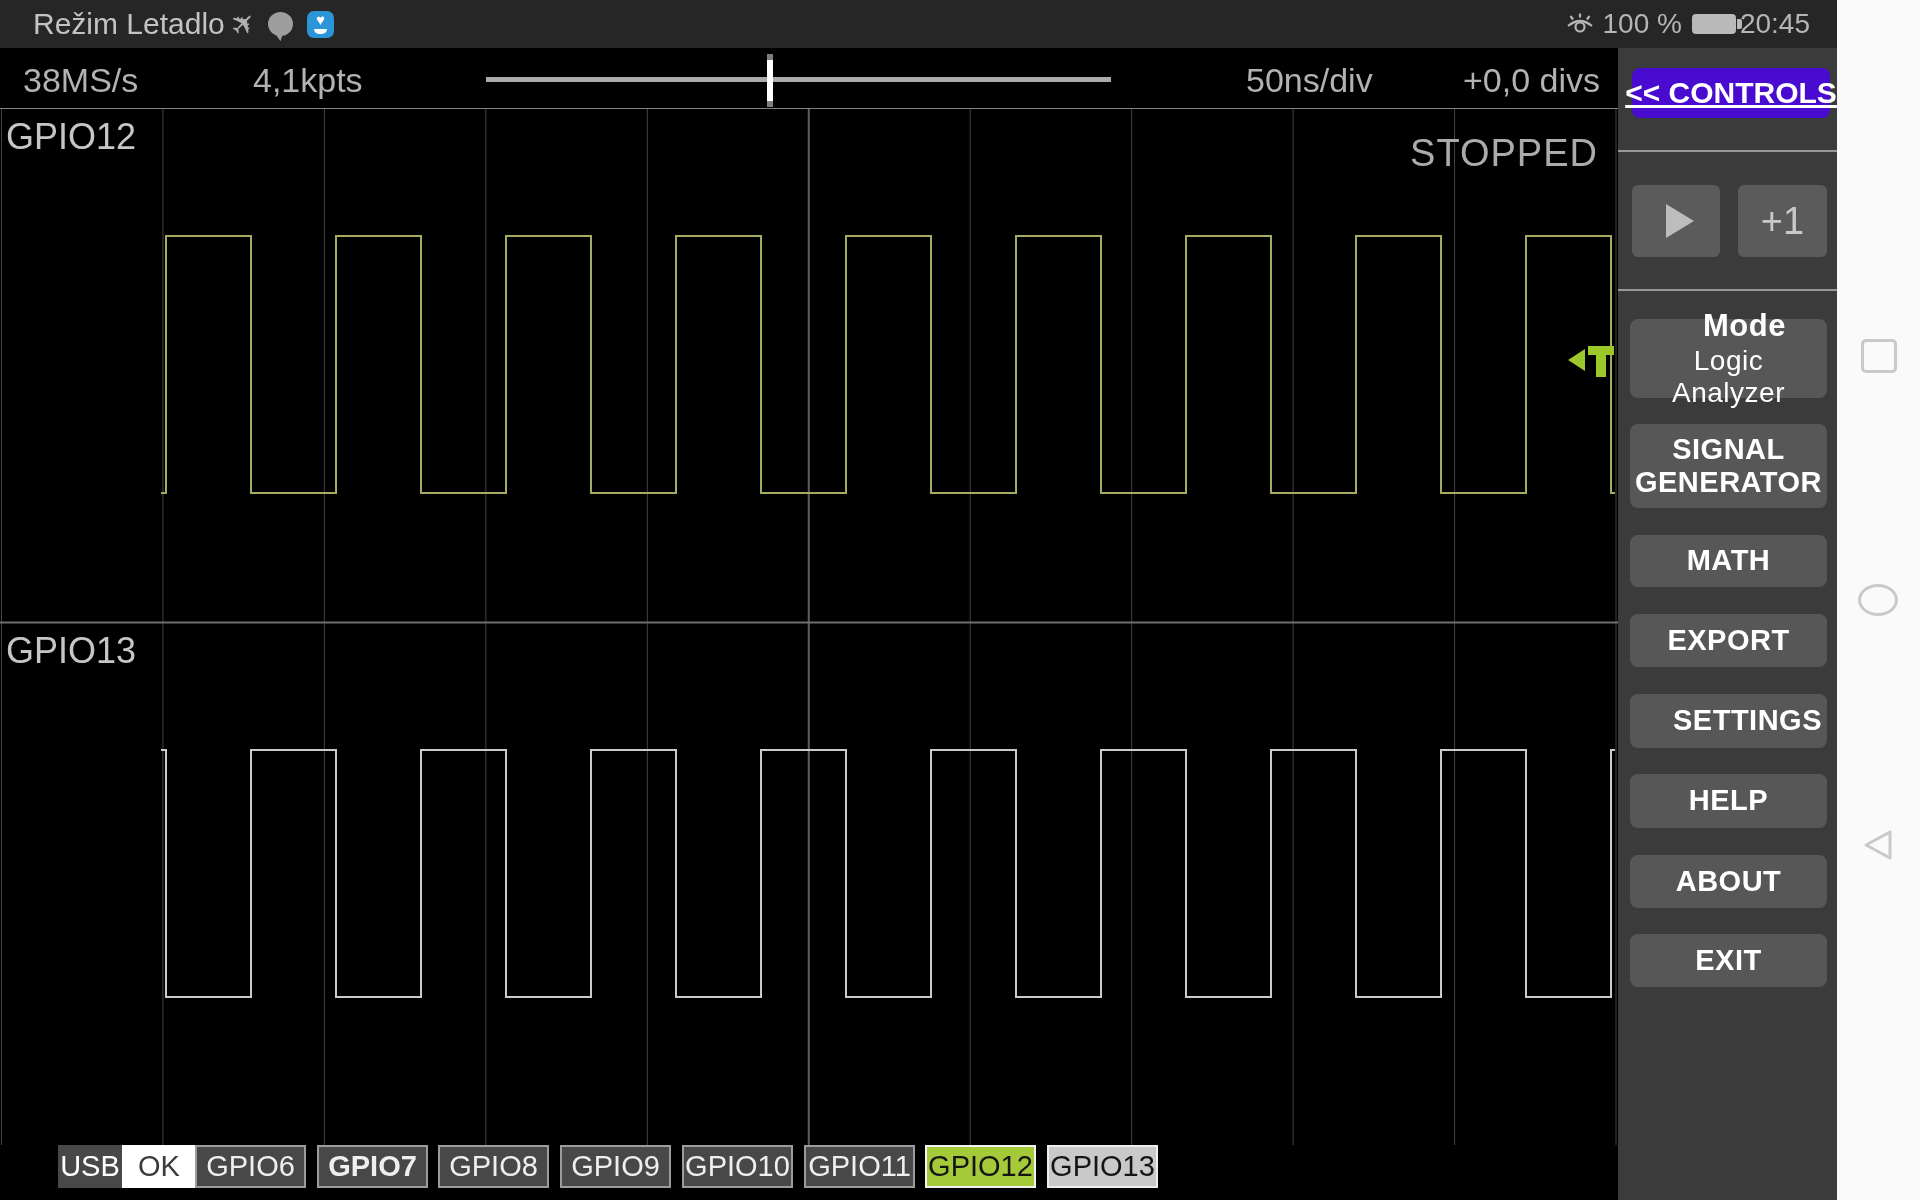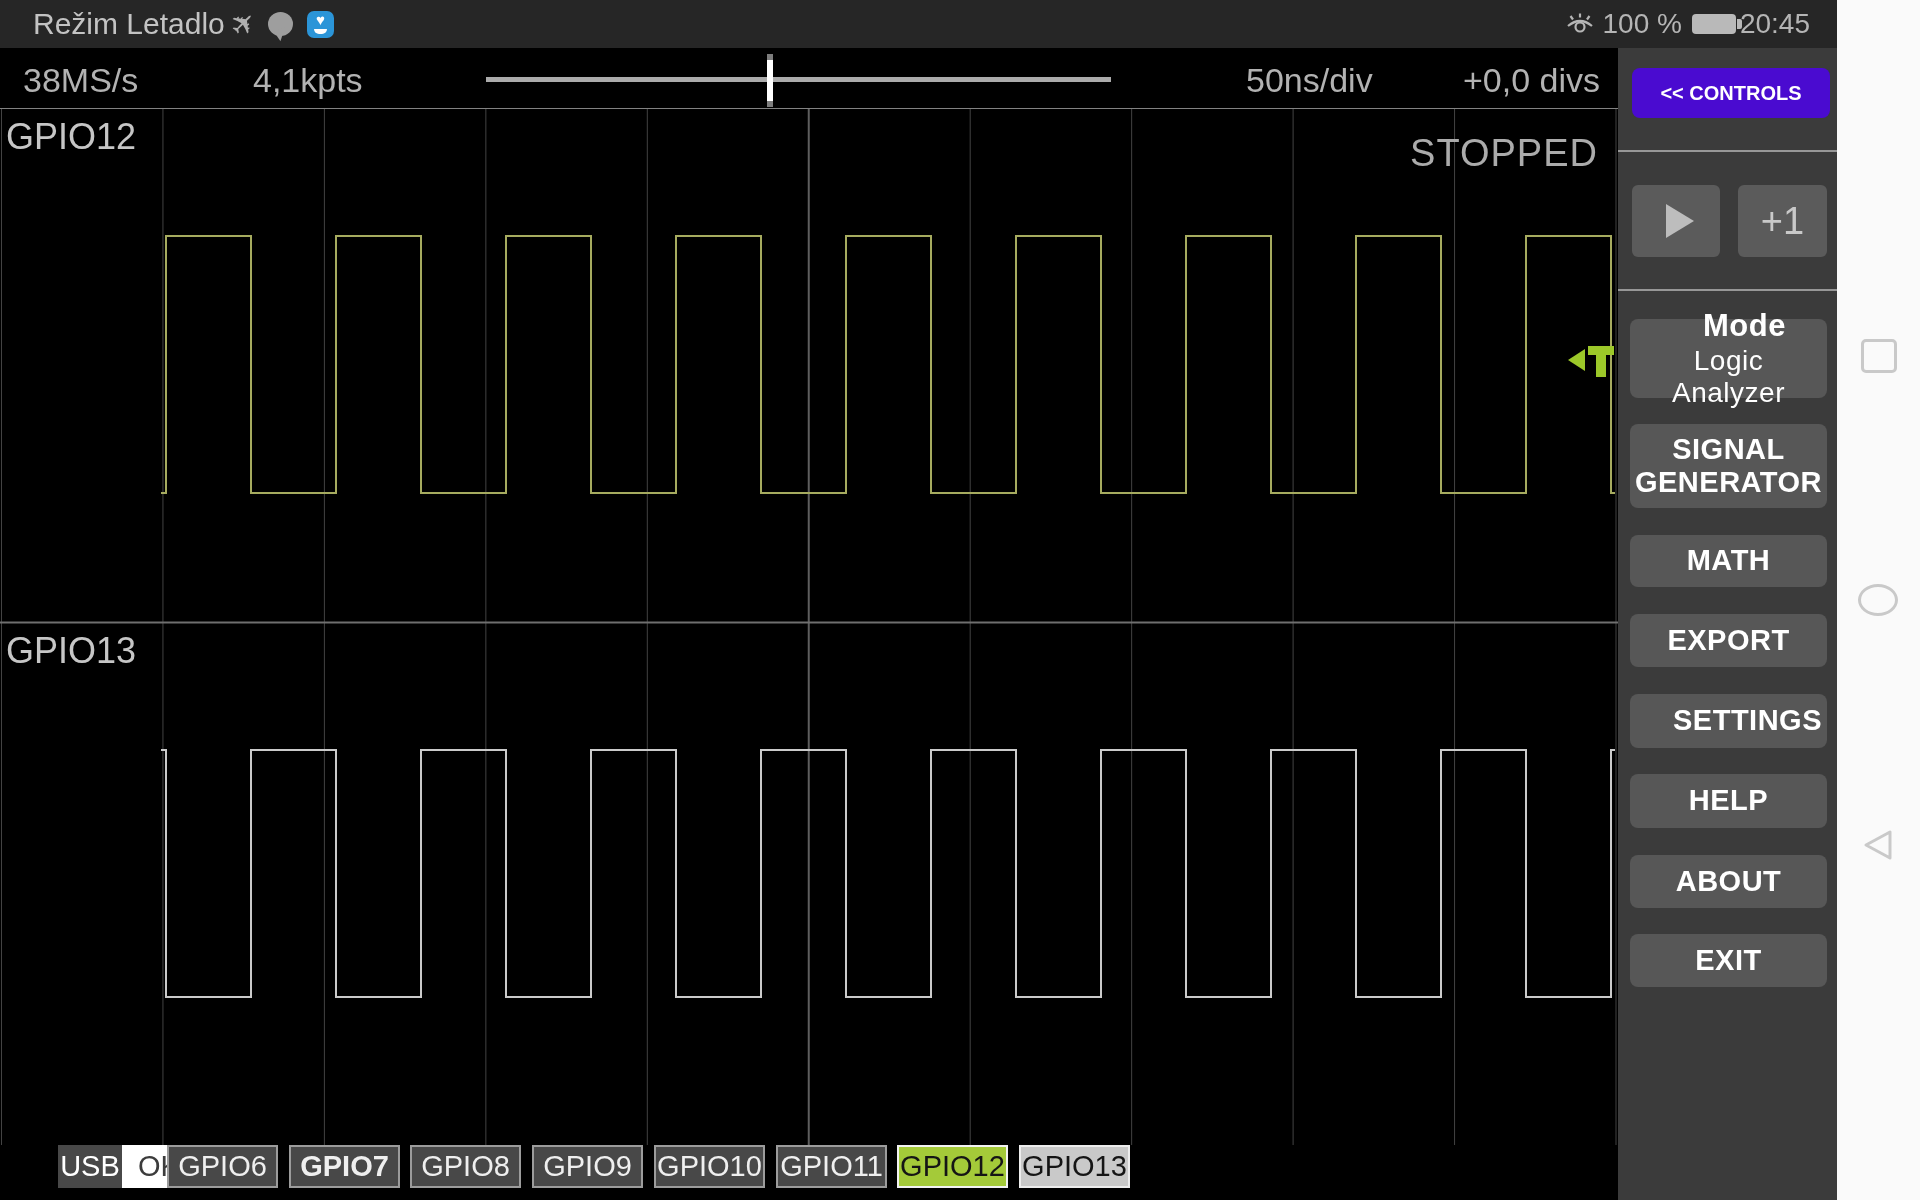--- a/index.html
+++ b/index.html
@@ -54,33 +54,33 @@
   .trig-v{left:1596px;top:238px;width:10px;height:31px;background:#9cc829;}
 
   
   .bottom-bar{left:0;top:1145px;width:1618px;height:55px;background:#000;}
   .usbok{left:10px;top:0;height:43px;display:flex;position:absolute;margin-left:48px;}
   .usbok .usb{position:static;width:64px;height:43px;background:#484848;color:#fff;font-size:29px;
               display:flex;align-items:center;justify-content:center;}
   .usbok .ok{position:static;width:74px;height:43px;background:#fff;color:#3c3c3c;font-size:29px;
               display:flex;align-items:center;justify-content:center;}
   .gpio-btn{top:0;height:43px;width:111px;background:#484848;border:2px solid #9c9c9c;color:#efefef;
-            font-size:29px;display:flex;align-items:center;justify-content:center;white-space:nowrap;}
+            font-size:29px;display:flex;align-items:center;justify-content:center;white-space:nowrap;margin-left:28px;}
   .gpio-btn.green{background:#a4ca39;border-color:#f2f2f2;color:#151515;}
   .gpio-btn.light{background:#c9c9c9;border-color:#ededed;color:#151515;}
 
   
   .sidebar{left:1618px;top:48px;width:219px;height:1152px;background:#3b3b3b;}
   .sd-btn{left:12px;width:197px;background:#575757;border:none;border-radius:8px;color:#fff;
           font-family:"Liberation Sans",sans-serif;font-weight:bold;font-size:29px;
           display:flex;align-items:center;justify-content:center;text-align:center;line-height:1.15;
           padding:0 6px;letter-spacing:0.5px;}
   .controls-btn{left:14px;top:20px;width:198px;height:50px;background:#4a0bd0;border:none;border-radius:8px;
-          color:#fff;font-weight:bold;font-size:20px;display:flex;align-items:center;justify-content:center;
-          font-family:"Liberation Sans",sans-serif;white-space:nowrap;}
+          color:#fff;font-weight:bold;font-size:30px;display:flex;align-items:center;justify-content:center;
+          font-family:"Liberation Sans",sans-serif;white-space:nowrap;text-decoration:underline;}
   .sd-sep{left:0;width:219px;height:2px;background:#979797;}
   .sep1{top:102px;} .sep2{top:241px;}
   .sq-btn{top:137px;width:88px;height:72px;background:#5b5b5b;border:none;border-radius:6px;
           display:flex;align-items:center;justify-content:center;color:#c9c9c9;
           font-family:"Liberation Sans",sans-serif;}
   .play-btn{left:14px;}
   .plus-btn{left:120px;width:89px;font-size:38px;}
   .play-glyph{position:static;width:0;height:0;border-top:17px solid transparent;
           border-bottom:17px solid transparent;border-left:28px solid #bdbdbd;margin-left:8px;}
   .mode-btn{top:271px;height:79px;flex-direction:column;}

